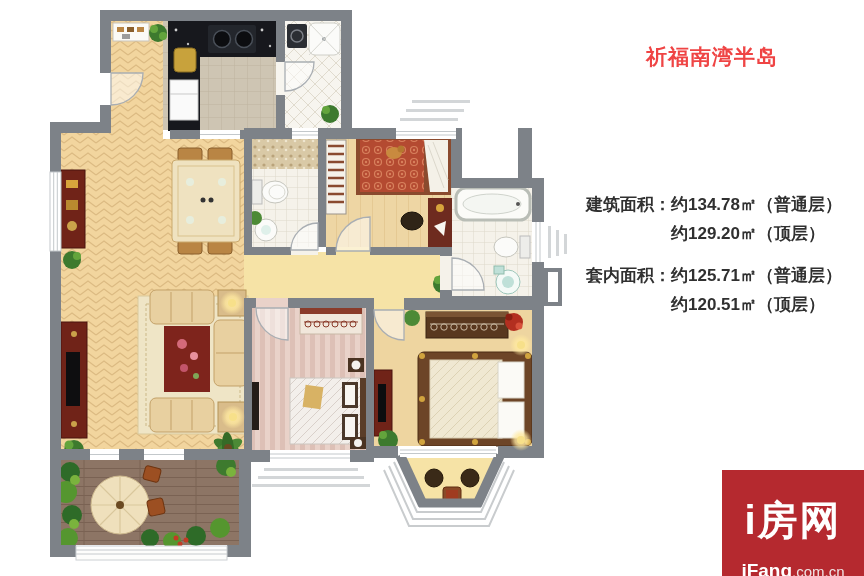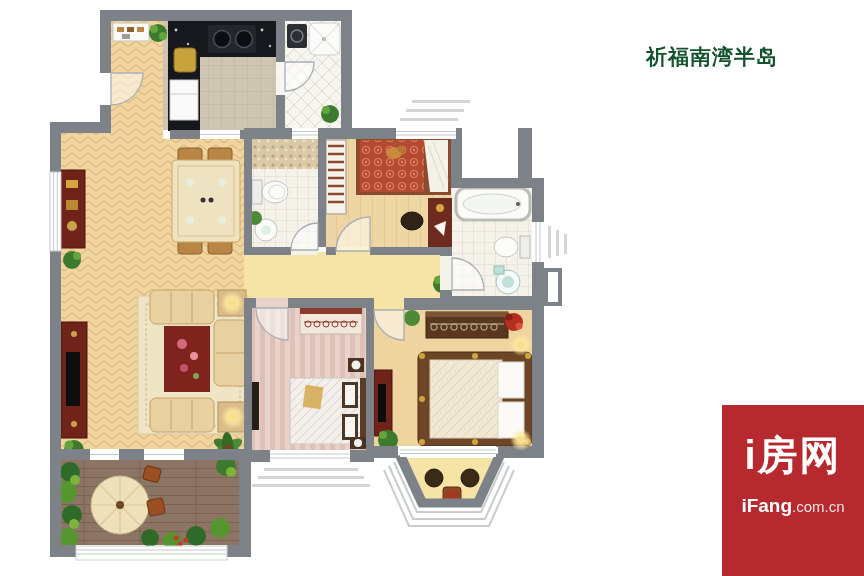--- a/index.html
+++ b/index.html
@@ -1,27 +1,27 @@
 <!DOCTYPE html>
 <html><head>
 <meta charset="utf-8">
 <style>
   html,body{margin:0;padding:0;background:#ffffff;}
   .canvas{position:relative;width:864px;height:576px;background:#ffffff;overflow:hidden;
           font-family:"Liberation Sans","DejaVu Sans",sans-serif;}
   .floorplan{position:absolute;left:0;top:0;}
   .info-title{position:absolute;left:560px;top:40px;width:304px;text-align:center;
-              color:#14532d;font-weight:bold;font-size:21px;line-height:33px;letter-spacing:1px;}
+              color:#ef4444;font-weight:bold;font-size:21px;line-height:33px;letter-spacing:1px;}
   .areas{position:absolute;left:586px;top:190px;color:#303030;font-weight:bold;
          font-size:17px;line-height:29px;}
   .area-row{display:flex;align-items:flex-start;}
   .area-row + .area-row{margin-top:13px;}
   .area-label{white-space:nowrap;}
   .area-values{display:flex;flex-direction:column;}
-  .logo{position:absolute;right:0;bottom:0;width:142px;height:171px;background:#b5292f;
+  .logo{position:absolute;right:0;bottom:0;width:142px;height:106px;background:#b5292f;
         color:#ffffff;text-align:center;}
   .logo-name{font-size:40px;font-weight:bold;letter-spacing:2px;margin-top:23px;}
   .logo-domain{margin-top:12px;font-size:15px;color:#efe4e4;}
   .logo-domain b{font-size:19px;color:#ffffff;}
 </style>
 </head>
 <body>
 
 <div class="canvas">
 
@@ -464,20 +464,34 @@
       <circle cx="521" cy="440" r="11" fill="url(#glow)"></circle>
         <circle cx="521" cy="440" r="4" fill="#f7e08a"></circle>
     </g>
   </svg>
 
   <div class="info-title">
     <div>祈福南湾半岛</div>
   </div>
 
   <div class="areas">
+    <div class="area-row">
+      <span class="area-label">建筑面积：</span>
+      <span class="area-values">
+        <span>约134.78㎡（普通层）</span>
+        <span>约129.20㎡（顶层）</span>
+      </span>
+    </div>
+    <div class="area-row">
+      <span class="area-label">套内面积：</span>
+      <span class="area-values">
+        <span>约125.71㎡（普通层）</span>
+        <span>约120.51㎡（顶层）</span>
+      </span>
+    </div>
   </div>
 
   <div class="logo">
     <div class="logo-name">i房网</div>
     <div class="logo-domain"><b>iFang</b><span>.com.cn</span></div>
   </div>
 
 </div>
 
 </body></html>

